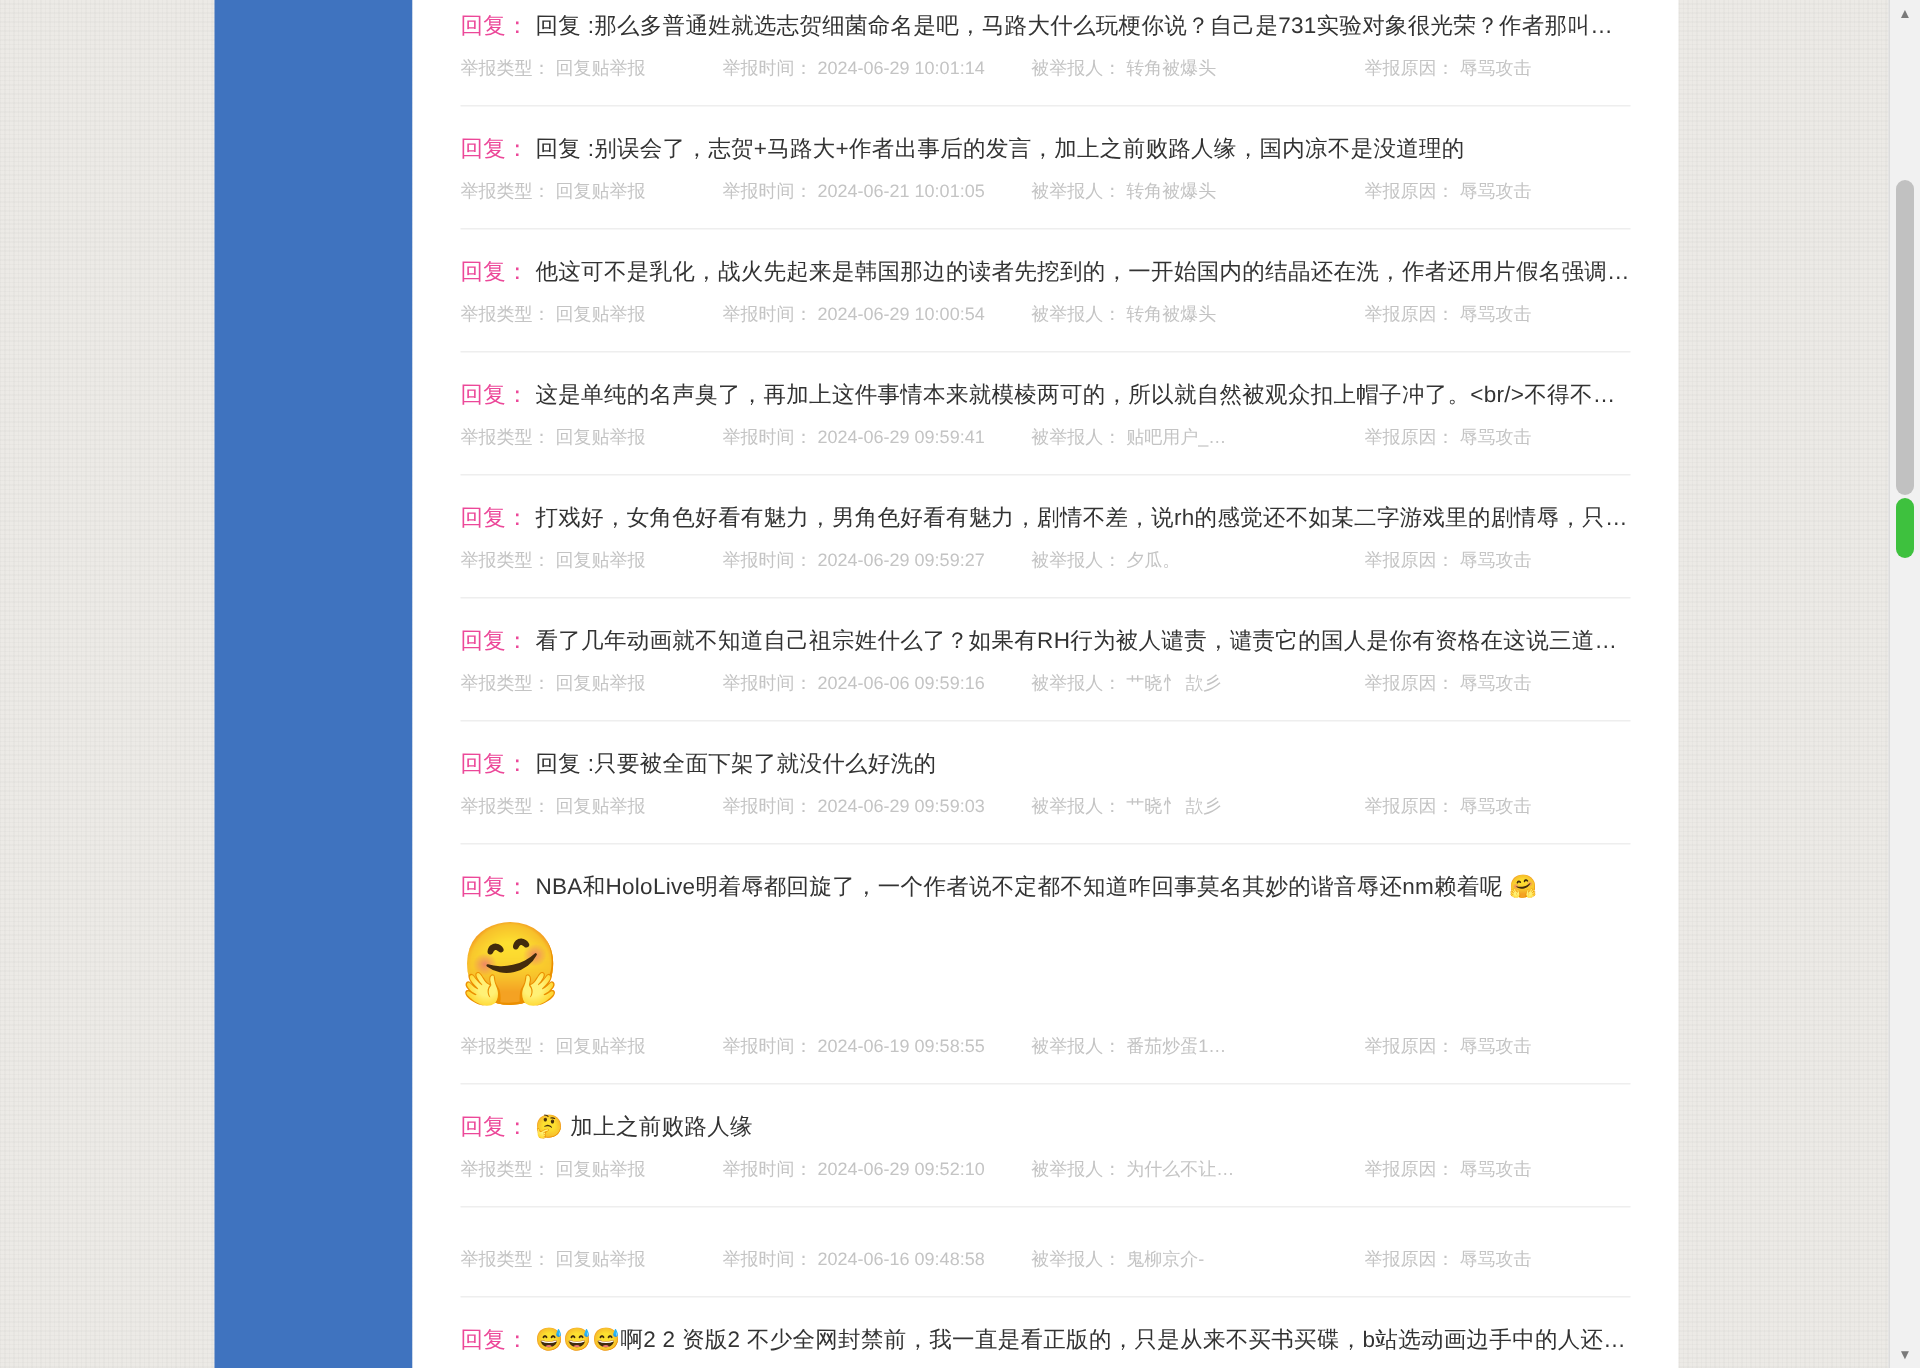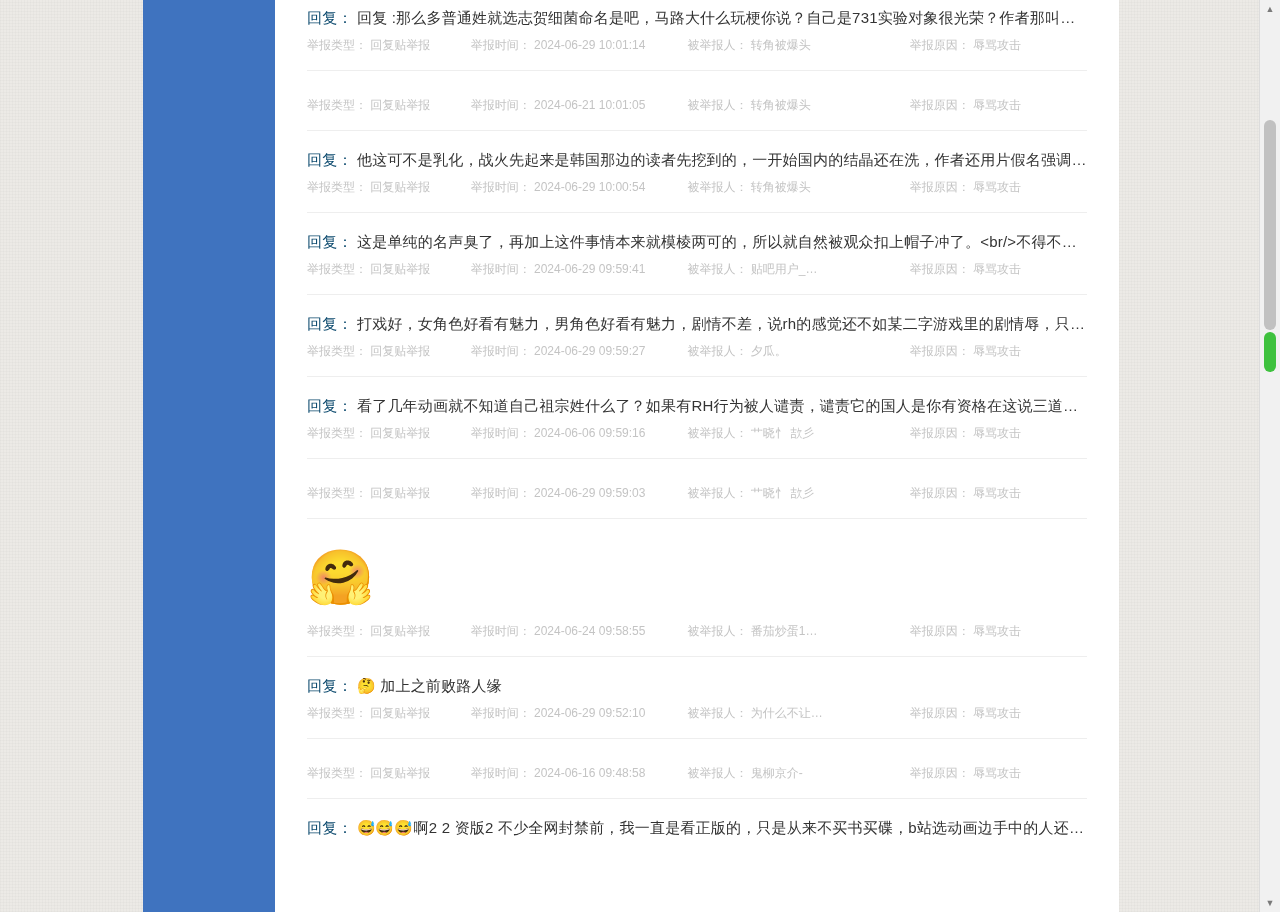--- a/index.html
+++ b/index.html
@@ -81,21 +81,21 @@
   .report-title {
     font-size: 15px;
     line-height: 22px;
     color: #333333;
     white-space: nowrap;
     overflow: hidden;
     text-overflow: ellipsis;
     letter-spacing: 0.2px;
   }
   .report-title .prefix {
-    color: #0c4a6e;
+    color: #ec4899;
   }
   .emoji-big {
     display: block;
     margin: 10px 0 6px 0;
     font-size: 54px;
     line-height: 60px;
     height: 62px;
   }
   .meta-row {
     display: flex;
@@ -108,21 +108,21 @@
     gap: 20px;
   }
   .meta-cell {
     white-space: nowrap;
     overflow: hidden;
     text-overflow: ellipsis;
   }
   .meta-label { color: #c4c4c4; }
   .meta-value { color: #c4c4c4; }
   .c-type  { width: 162px; }
-  .c-time  { width: 222px; }
+  .c-time  { width: 222px; text-align: center; }
   .c-user  { width: 228px; }
   .c-reason{ width: 200px; }
   
   .scrollbar-track {
     position: absolute;
     right: 0; top: 0;
     width: 20px; height: 912px;
     background: #f1f1f1;
     border-left: 1px solid #dcdcdc;
   }
@@ -177,20 +177,24 @@
           </div>
           <div class="meta-cell c-reason">
             <span class="meta-label">举报原因：</span>
             <span class="meta-value">辱骂攻击</span>
           </div>
         </div>
         <div class="sep"></div>
       </div>
 
       <div class="report-item">
+        <div class="report-title">
+          <span class="prefix">回复：</span>
+          <span>回复 :别误会了，志贺+马路大+作者出事后的发言，加上之前败路人缘，国内凉不是没道理的</span>
+        </div>
         <div class="meta-row">
           <div class="meta-cell c-type">
             <span class="meta-label">举报类型：</span>
             <span class="meta-value">回复贴举报</span>
           </div>
           <div class="meta-cell c-time">
             <span class="meta-label">举报时间：</span>
             <span class="meta-value">2024-06-21 10:01:05</span>
           </div>
           <div class="meta-cell c-user">
@@ -303,20 +307,24 @@
           </div>
           <div class="meta-cell c-reason">
             <span class="meta-label">举报原因：</span>
             <span class="meta-value">辱骂攻击</span>
           </div>
         </div>
         <div class="sep"></div>
       </div>
 
       <div class="report-item">
+        <div class="report-title">
+          <span class="prefix">回复：</span>
+          <span>回复 :只要被全面下架了就没什么好洗的</span>
+        </div>
         <div class="meta-row">
           <div class="meta-cell c-type">
             <span class="meta-label">举报类型：</span>
             <span class="meta-value">回复贴举报</span>
           </div>
           <div class="meta-cell c-time">
             <span class="meta-label">举报时间：</span>
             <span class="meta-value">2024-06-29 09:59:03</span>
           </div>
           <div class="meta-cell c-user">
@@ -325,29 +333,33 @@
           </div>
           <div class="meta-cell c-reason">
             <span class="meta-label">举报原因：</span>
             <span class="meta-value">辱骂攻击</span>
           </div>
         </div>
         <div class="sep"></div>
       </div>
 
       <div class="report-item">
+        <div class="report-title">
+          <span class="prefix">回复：</span>
+          <span>NBA和HoloLive明着辱都回旋了，一个作者说不定都不知道咋回事莫名其妙的谐音辱还nm赖着呢 🤗</span>
+        </div>
         <span class="emoji-big">🤗</span>
         <div class="meta-row">
           <div class="meta-cell c-type">
             <span class="meta-label">举报类型：</span>
             <span class="meta-value">回复贴举报</span>
           </div>
           <div class="meta-cell c-time">
             <span class="meta-label">举报时间：</span>
-            <span class="meta-value">2024-06-24 09:58:55</span>
+            <span class="meta-value">2024-06-19 09:58:55</span>
           </div>
           <div class="meta-cell c-user">
             <span class="meta-label">被举报人：</span>
             <span class="meta-value">番茄炒蛋1…</span>
           </div>
           <div class="meta-cell c-reason">
             <span class="meta-label">举报原因：</span>
             <span class="meta-value">辱骂攻击</span>
           </div>
         </div>

